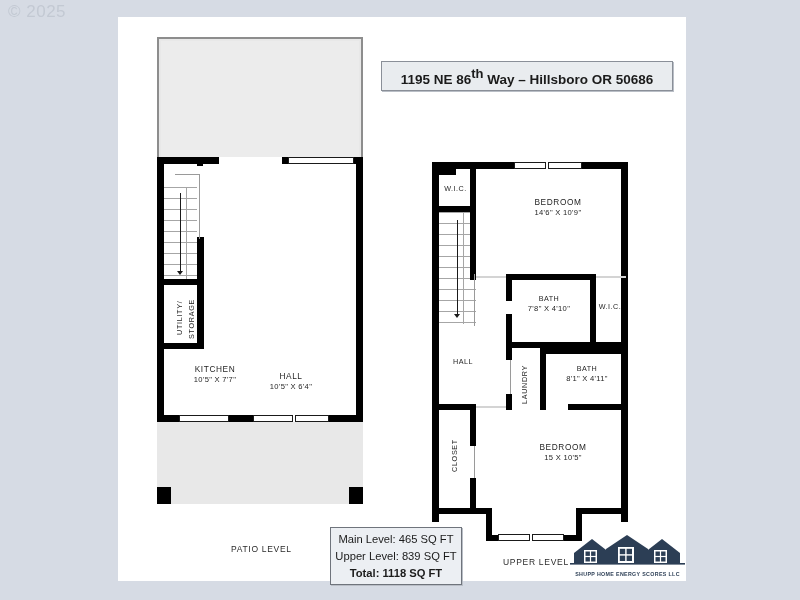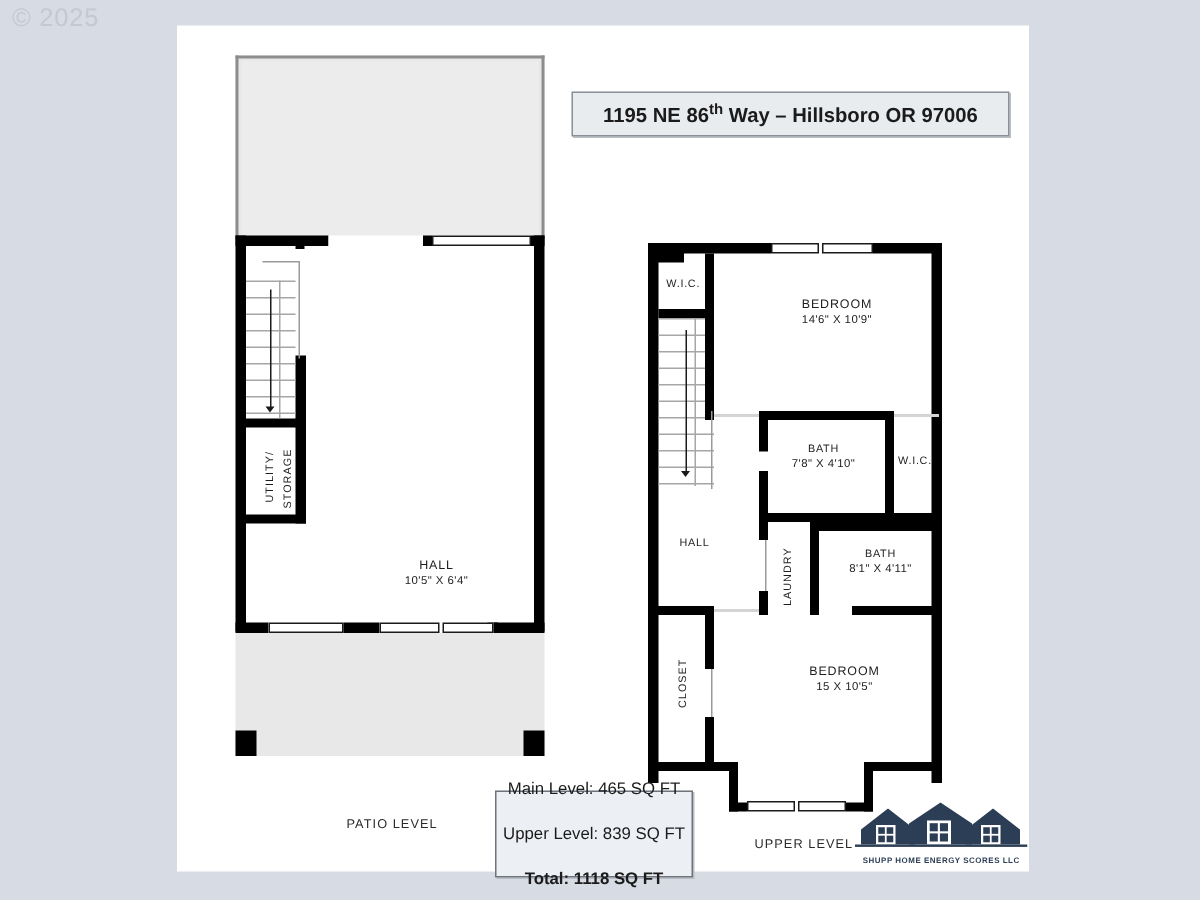--- a/index.html
+++ b/index.html
@@ -44,35 +44,35 @@
     display: flex;
     align-items: center;
     justify-content: center;
   }
   #address-text {
     font-size: 13.5px;
     font-weight: bold;
     color: #1b1b1b;
     white-space: nowrap;
   }
-  #address-text sup { font-size: 10px; }
+  #address-text sup { font-size: 13px; }
 
   
   #sqft-box {
     position: absolute;
     left: 212px; top: 510px;
     width: 132px; height: 58px;
     background: #eceff3;
     border: 1px solid #6f747c;
     box-shadow: 1px 1px 0 #b9bec6;
     display: flex;
     flex-direction: column;
     align-items: center;
     justify-content: center;
-    gap: 18px;
+    gap: 5px;
   }
   #sqft-box div {
     font-size: 11.2px;
     color: #1b1b1b;
     white-space: nowrap;
   }
   #sqft-total { font-weight: bold; }
 
   
   .level-caption {
@@ -176,21 +176,21 @@
   }
 </style>
 </head>
 <body>
 
 <div id="watermark">© 2025</div>
 
 <div id="canvas">
 
   <div id="address-banner">
-    <div id="address-text"><span>1195 NE 86</span><sup>th</sup><span> Way – Hillsboro OR 97006</span></div>
+    <div id="address-text"><span>1195 NE 86</span><sup>th</sup><span> Way – Hillsboro OR 50686</span></div>
   </div>
 
   <div class="plan" id="plan-main">
 
     <div class="fill-gray" style="left:4px; top:10px; width:206px; height:122px;"></div>
     <div class="thinline" style="left:4px; top:10px; width:206px; height:2px; background:#8d8d8d;"></div>
     <div class="thinline" style="left:4px; top:10px; width:2px; height:122px; background:#8d8d8d;"></div>
     <div class="thinline" style="left:208px; top:10px; width:2px; height:122px; background:#8d8d8d;"></div>
     <div class="fill-white" style="left:8px; top:14px; width:198px; height:118px; background:#ececec;"></div>
 
@@ -233,20 +233,24 @@
     <div class="wall" style="left:44px; top:252px; width:7px; height:70px;"></div>
     <div class="wall" style="left:11px; top:316px; width:40px; height:6px;"></div>
     <div class="vlabel vlabel-2l" style="left:22px; top:308px;">
       <span>UTILITY/</span>
     </div>
     <div class="vlabel" style="left:34px; top:312px;">
       <span>STORAGE</span>
     </div>
 
 
+    <div class="room-label" style="left:17px; top:337px; width:90px;">
+      <div class="rl-name">KITCHEN</div>
+      <div class="rl-dim">10'5" X 7'7"</div>
+    </div>
 
     <div class="room-label" style="left:98px; top:344px; width:80px;">
       <div class="rl-name">HALL</div>
       <div class="rl-dim">10'5" X 6'4"</div>
     </div>
 
     <div class="wall" style="left:172px; top:388px; width:38px; height:7px;"></div>
     <div class="wall" style="left:172px; top:388px; width:7px; height:6px;"></div>
 
     <div class="wall" style="left:4px; top:388px; width:22px; height:7px;"></div>

